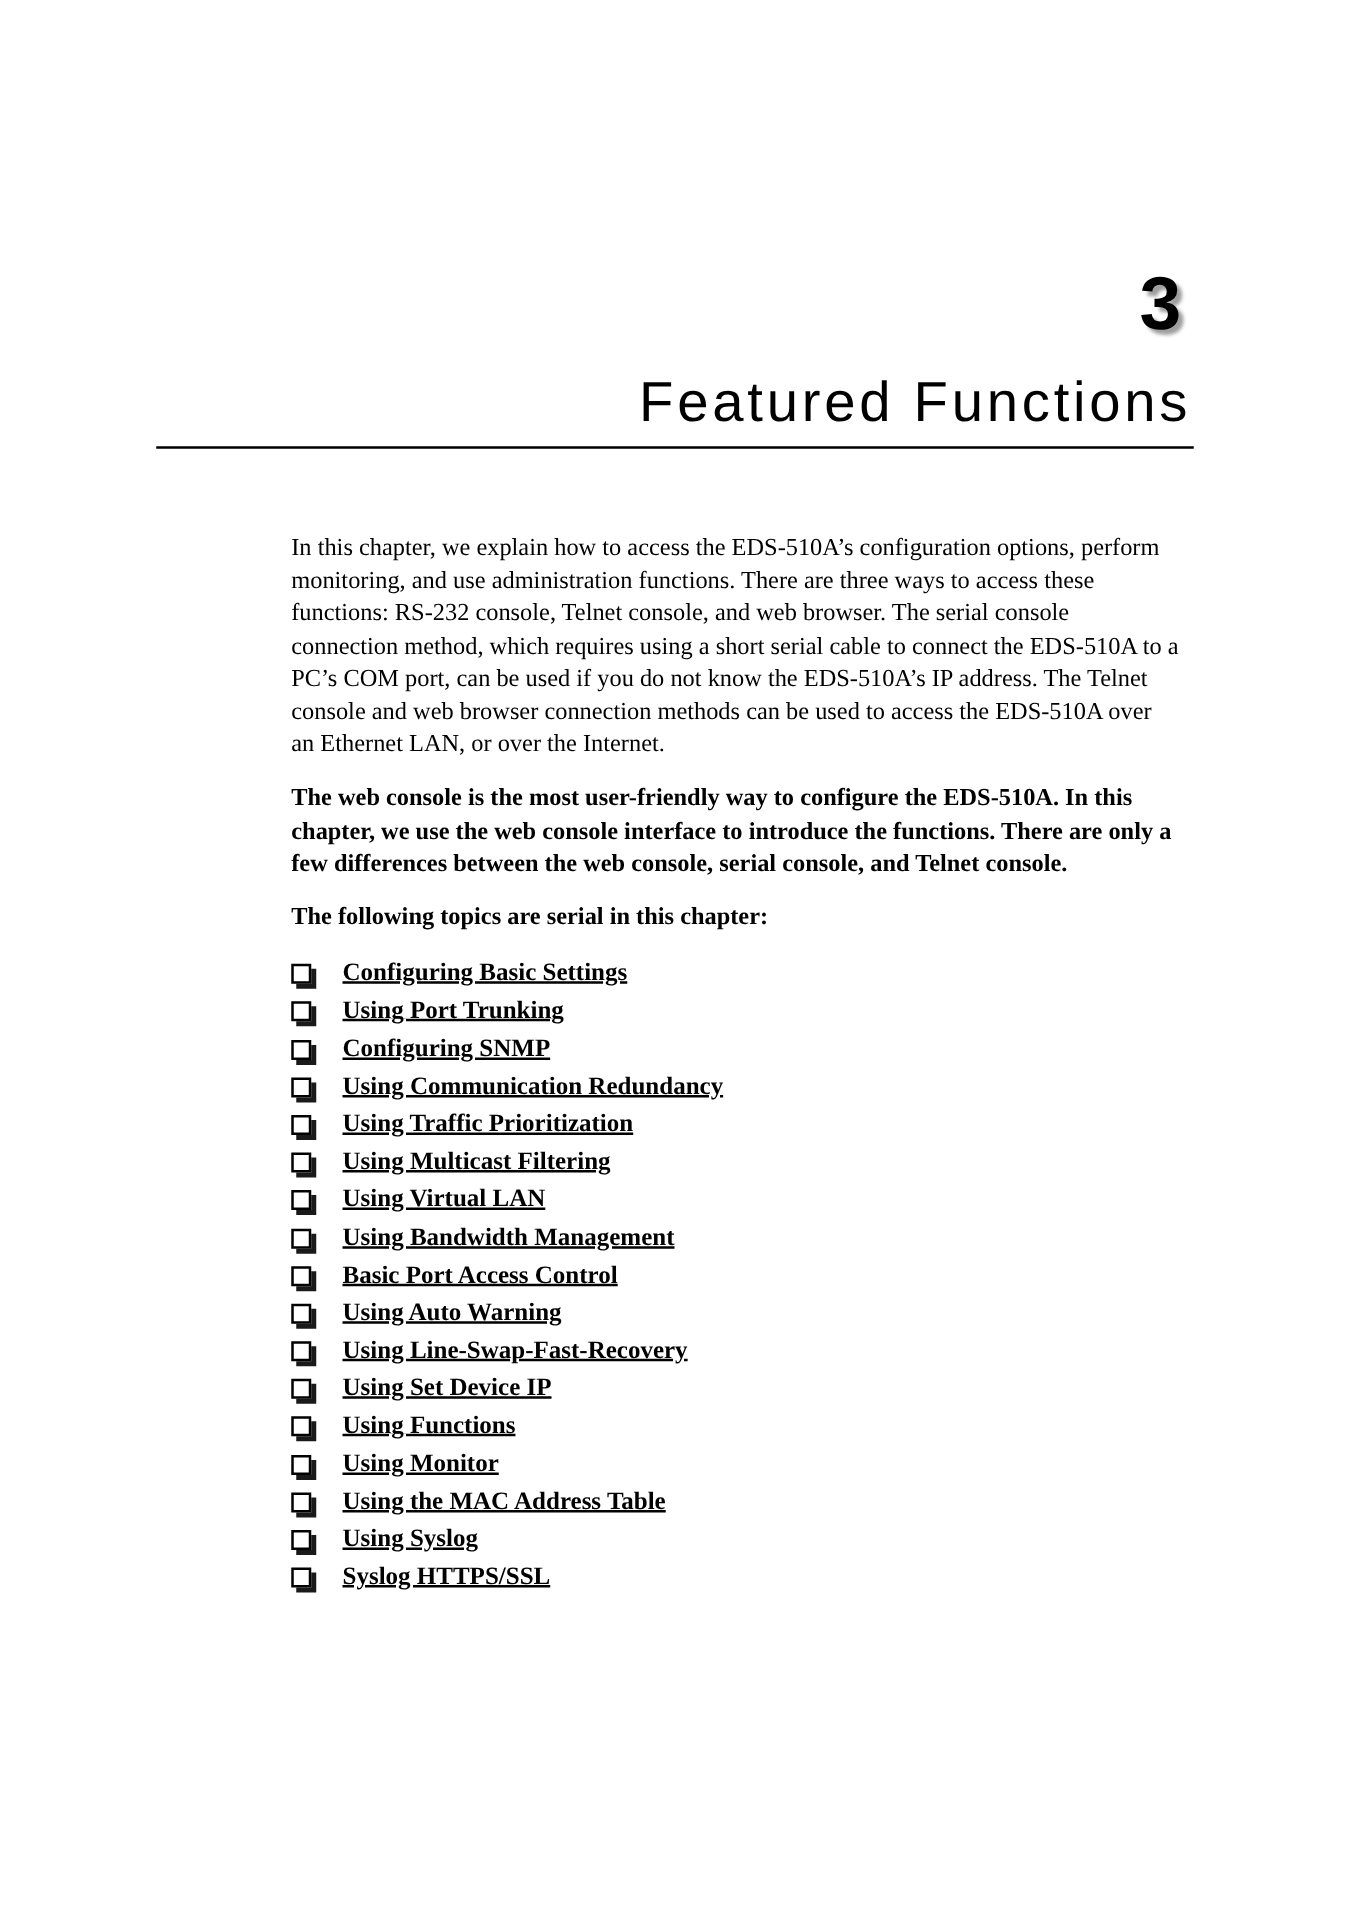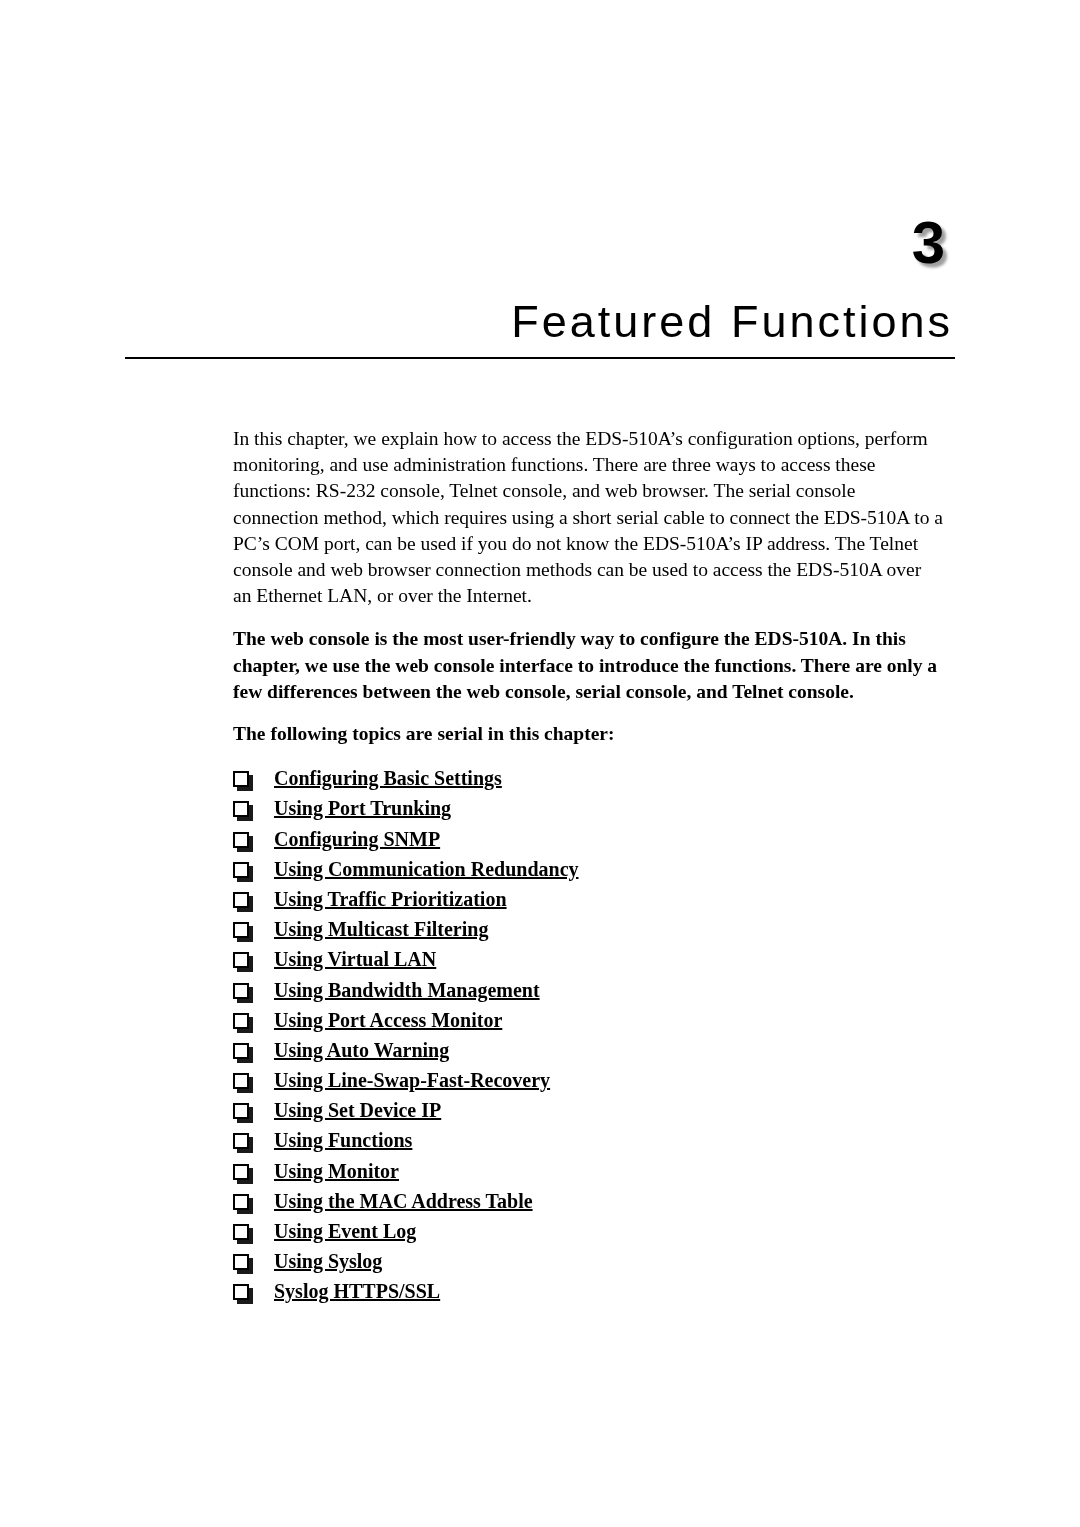--- a/index.html
+++ b/index.html
@@ -210,21 +210,21 @@
         <li class="topic-item">
           <span class="bullet-box">
             <span class="sq"></span>
           </span>
           <span class="topic-label">Using Bandwidth Management</span>
         </li>
         <li class="topic-item">
           <span class="bullet-box">
             <span class="sq"></span>
           </span>
-          <span class="topic-label">Using Port Access Monitor</span>
+          <span class="topic-label">Basic Port Access Control</span>
         </li>
         <li class="topic-item">
           <span class="bullet-box">
             <span class="sq"></span>
           </span>
           <span class="topic-label">Using Auto Warning</span>
         </li>
         <li class="topic-item">
           <span class="bullet-box">
             <span class="sq"></span>
@@ -247,26 +247,20 @@
           <span class="bullet-box">
             <span class="sq"></span>
           </span>
           <span class="topic-label">Using Monitor</span>
         </li>
         <li class="topic-item">
           <span class="bullet-box">
             <span class="sq"></span>
           </span>
           <span class="topic-label">Using the MAC Address Table</span>
-        </li>
-        <li class="topic-item">
-          <span class="bullet-box">
-            <span class="sq"></span>
-          </span>
-          <span class="topic-label">Using Event Log</span>
         </li>
         <li class="topic-item">
           <span class="bullet-box">
             <span class="sq"></span>
           </span>
           <span class="topic-label">Using Syslog</span>
         </li>
         <li class="topic-item">
           <span class="bullet-box">
             <span class="sq"></span>

